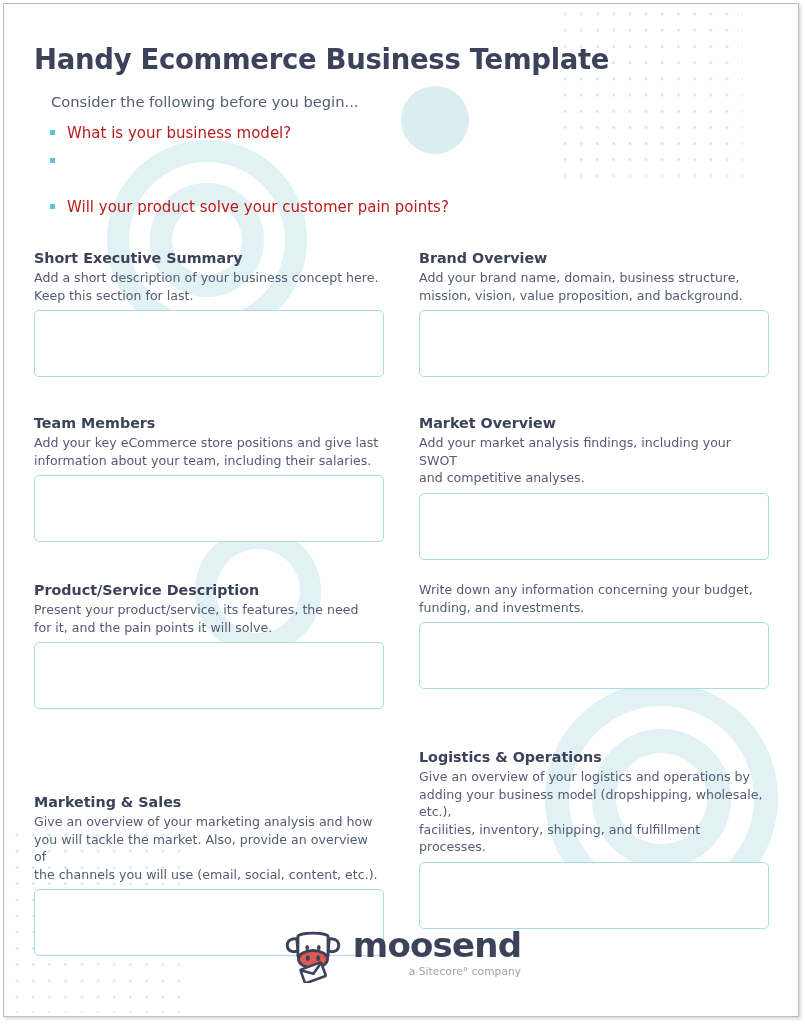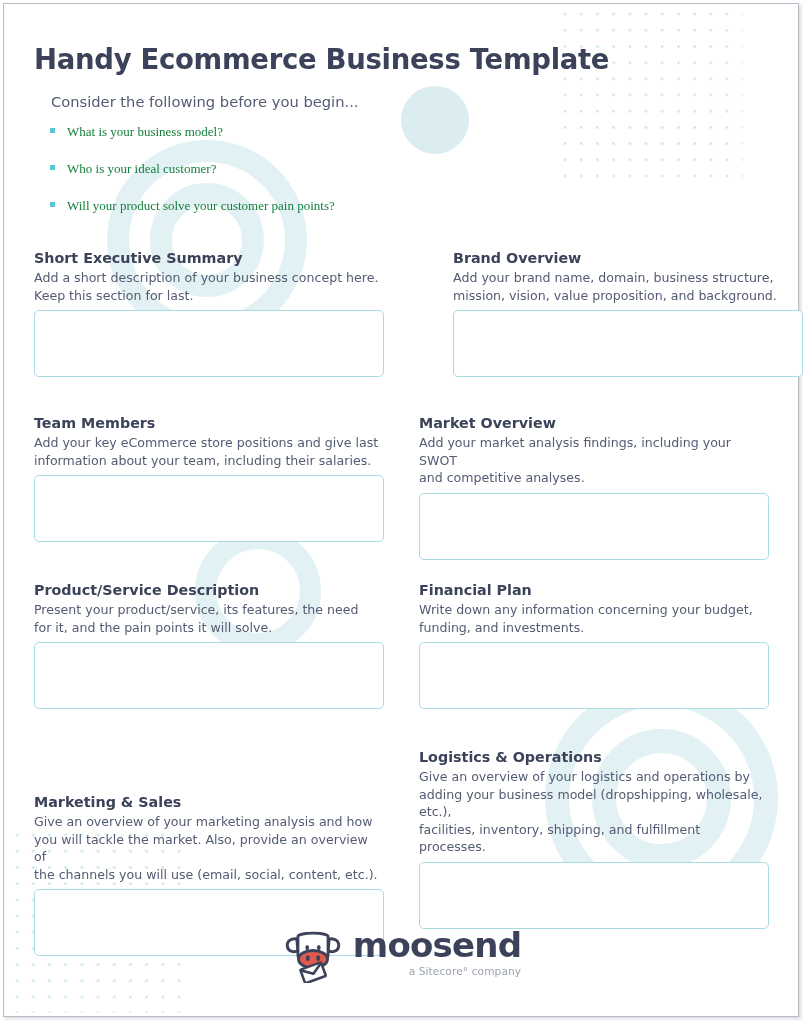--- a/index.html
+++ b/index.html
@@ -99,23 +99,22 @@
     width: 5px;
     height: 5px;
     background: #57c6d8;
     margin-right: 12px;
     margin-left: 16px;
     flex: 0 0 auto;
     position: relative;
     top: -3px;
   }
   .bullet-text {
-    font-size: 13px;
-    color: #15803d;
-    font-family: Liberation Serif, serif;
+    font-size: 15px;
+    color: #b91c1c;
   }
 
   
   .sections {
     position: absolute;
     left: 0;
     top: 0;
     width: 805px;
   }
   .section {
@@ -225,38 +224,37 @@
 
     <div class="intro-line">Consider the following before you begin...</div>
 
     <div class="bullets">
       <div class="bullet-row">
         <span class="bullet-mark"></span>
         <span class="bullet-text">What is your business model?</span>
       </div>
       <div class="bullet-row">
         <span class="bullet-mark"></span>
-        <span class="bullet-text">Who is your ideal customer?</span>
       </div>
       <div class="bullet-row">
         <span class="bullet-mark"></span>
         <span class="bullet-text">Will your product solve your customer pain points?</span>
       </div>
     </div>
 
     <div class="sections">
 
       <div class="section col-left" style="top:249px;">
         <div class="section-title">Short Executive Summary</div>
         <div class="section-desc">Add a short description of your business concept here.
 Keep this section for last.</div>
         <textarea class="section-input" placeholder="" style=""></textarea>
       </div>
 
-      <div class="section col-right" style="top:249px;margin-left:34px;">
+      <div class="section col-right" style="top:249px;">
         <div class="section-title">Brand Overview</div>
         <div class="section-desc">Add your brand name, domain, business structure,
 mission, vision, value proposition, and background.</div>
         <textarea class="section-input" placeholder="" style=""></textarea>
       </div>
 
       <div class="section col-left" style="top:414px;">
         <div class="section-title">Team Members</div>
         <div class="section-desc">Add your key eCommerce store positions and give last
 information about your team, including their salaries.</div>
@@ -271,21 +269,20 @@
       </div>
 
       <div class="section col-left" style="top:581px;">
         <div class="section-title">Product/Service Description</div>
         <div class="section-desc">Present your product/service, its features, the need
 for it, and the pain points it will solve.</div>
         <textarea class="section-input" placeholder="" style=""></textarea>
       </div>
 
       <div class="section col-right" style="top:581px;">
-        <div class="section-title">Financial Plan</div>
         <div class="section-desc">Write down any information concerning your budget,
 funding, and investments.</div>
         <textarea class="section-input" placeholder="" style=""></textarea>
       </div>
 
       <div class="section col-left" style="top:793px;">
         <div class="section-title">Marketing &amp; Sales</div>
         <div class="section-desc">Give an overview of your marketing analysis and how
 you will tackle the market. Also, provide an overview of
 the channels you will use (email, social, content, etc.).</div>

